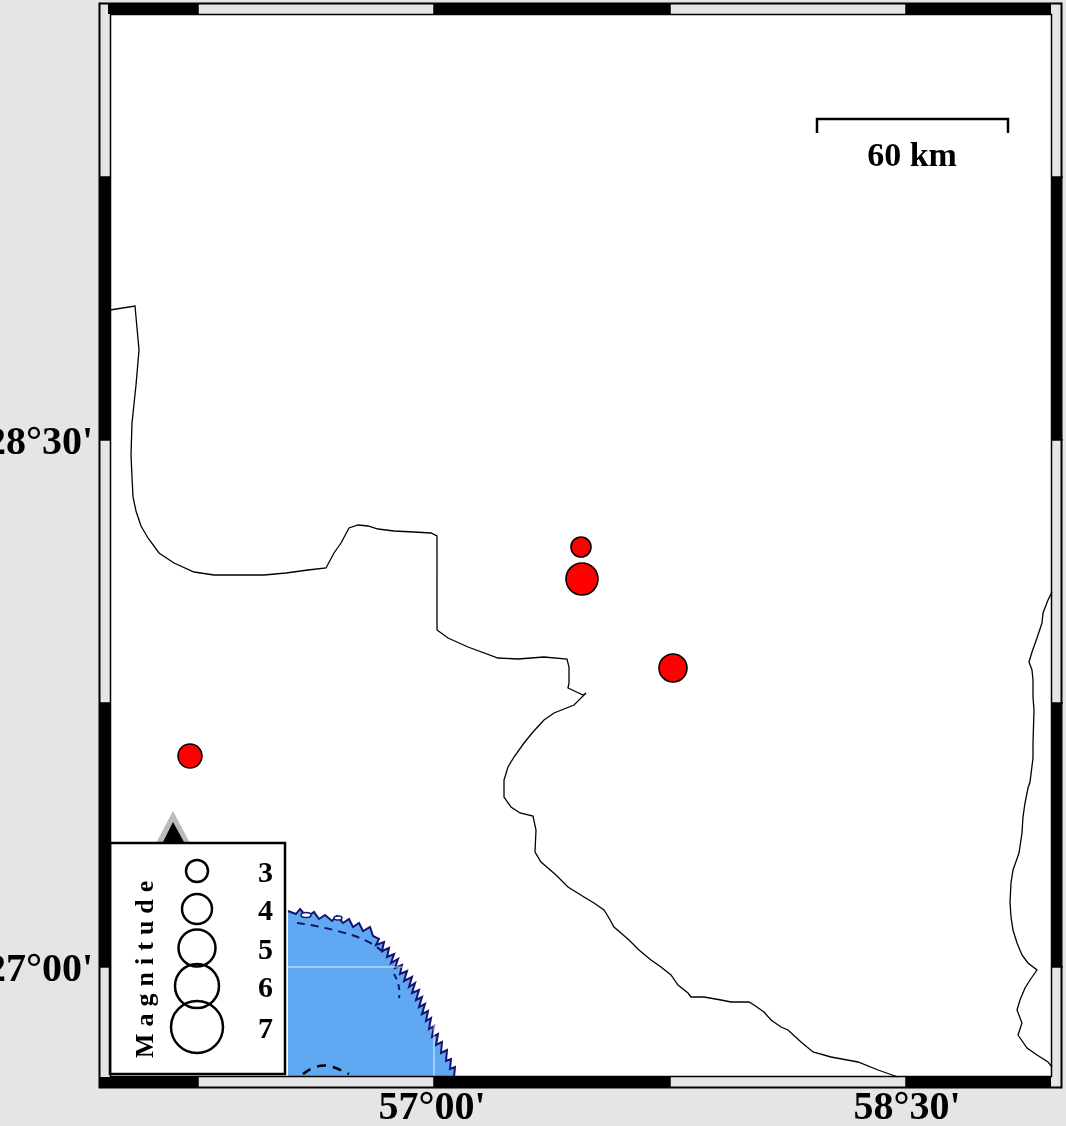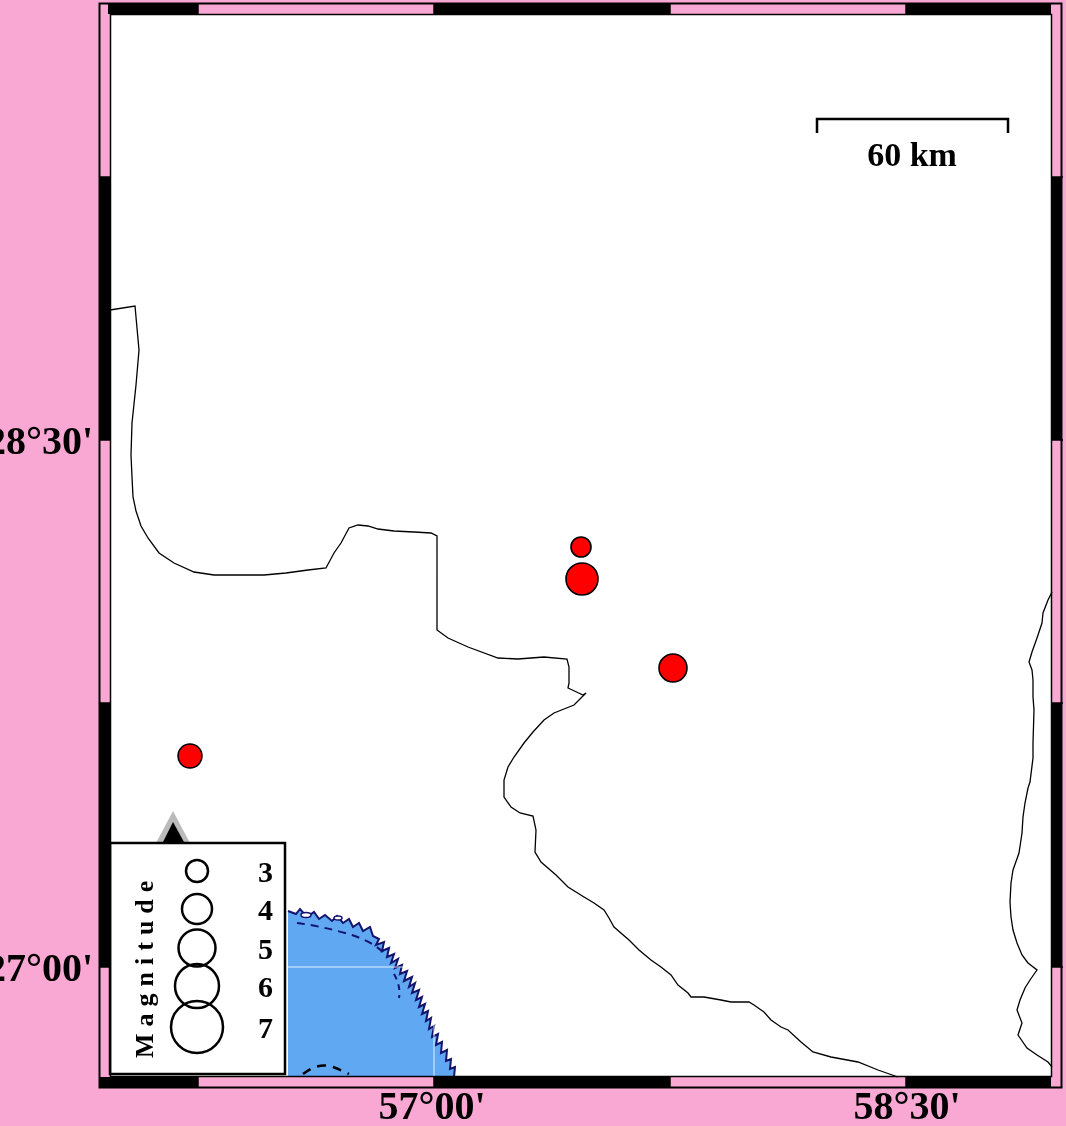--- a/index.html
+++ b/index.html
@@ -1,19 +1,19 @@
 <!DOCTYPE html>
 <html><head>
 <meta charset="utf-8">
 <style>
   html,body{margin:0;padding:0;background:#ffffff;}
   .map-container{
     position:relative;
     width:1066px;height:1126px;
-    background:#f9a8d4;
+    background:#e5e5e5;
     font-family:"Liberation Serif", serif;
   }
   svg{display:block;}
   .coord-label{
     font-family:"Liberation Serif", serif;
     font-weight:bold;
     font-size:40px;
     fill:#000;
   }
   .scale-label{

